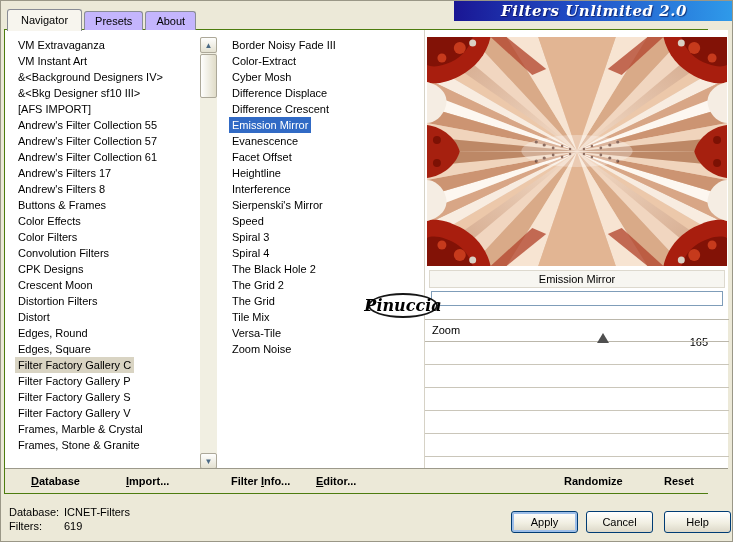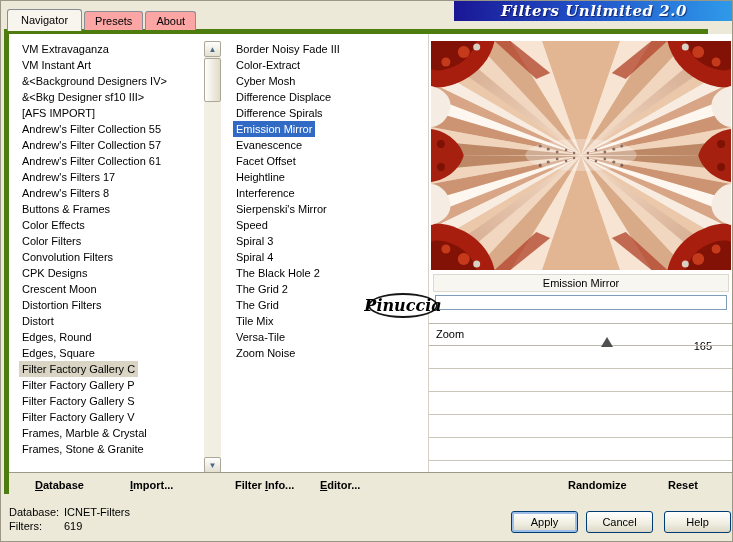--- a/index.html
+++ b/index.html
@@ -17,26 +17,26 @@
     display: flex; align-items: center; justify-content: center;
   }
   .banner-text {
     color: #fff; font-family: "DejaVu Serif", serif; font-style: italic;
     font-weight: bold; font-size: 15px; letter-spacing: .5px; white-space: nowrap;
     text-shadow: 1px 1px 1px rgba(0,0,60,.6);
   }
   
   .tabbar { position: absolute; left: 6px; top: 7px; height: 22px; display: flex; align-items: flex-end; z-index: 3; }
   .tab {
-    height: 19px; line-height: 18px; padding: 0 10px; background: #fca5a5;
+    height: 19px; line-height: 18px; padding: 0 10px; background: #c4b5fd;
     border: 1px solid #898C95; border-bottom: none; border-radius: 3px 3px 0 0; margin-right: 2px;
   }
   .tab.active { height: 22px; line-height: 21px; padding: 0 13px; background: #F7F5EE; margin-bottom: -1px; }
   
-  .main { position: absolute; left: 3px; top: 28px; width: 704px; height: 465px; background: #fff; border: 5px solid #4d7c0f; }
+  .main { position: absolute; left: 3px; top: 28px; width: 704px; height: 465px; background: #fff; border: 1px solid #4d7c0f; }
   .list { position: absolute; top: 7px; height: 432px; background: #fff; overflow: hidden; }
   .cat-list { left: 4px; width: 190px; }
   .filter-list { left: 218px; width: 198px; }
   .list-item { height: 16px; line-height: 16px; padding-left: 6px; white-space: nowrap; cursor: default; }
   .li-text { display: inline-block; padding: 0 3px; height: 16px; }
   .filter-list .selected .li-text { background: #316AC5; color: #fff; }
   .cat-list .selected .li-text { background: #D9D4C3; }
   
   .sb { position: absolute; left: 195px; top: 7px; width: 17px; height: 432px; background: #F1EFE2; }
   .sb-btn {
@@ -152,21 +152,21 @@
       <div class="sb-btn sb-up">▲</div>
       <div class="sb-thumb"></div>
       <div class="sb-btn sb-down">▼</div>
     </div>
 
     <div class="list filter-list">
         <div class="list-item"><span class="li-text">Border Noisy Fade III</span></div>
         <div class="list-item"><span class="li-text">Color-Extract</span></div>
         <div class="list-item"><span class="li-text">Cyber Mosh</span></div>
         <div class="list-item"><span class="li-text">Difference Displace</span></div>
-        <div class="list-item"><span class="li-text">Difference Spirals</span></div>
+        <div class="list-item"><span class="li-text">Difference Crescent</span></div>
         <div class="list-item selected"><span class="li-text">Emission Mirror</span></div>
         <div class="list-item"><span class="li-text">Evanescence</span></div>
         <div class="list-item"><span class="li-text">Facet Offset</span></div>
         <div class="list-item"><span class="li-text">Heightline</span></div>
         <div class="list-item"><span class="li-text">Interference</span></div>
         <div class="list-item"><span class="li-text">Sierpenski's Mirror</span></div>
         <div class="list-item"><span class="li-text">Speed</span></div>
         <div class="list-item"><span class="li-text">Spiral 3</span></div>
         <div class="list-item"><span class="li-text">Spiral 4</span></div>
         <div class="list-item"><span class="li-text">The Black Hole 2</span></div>

